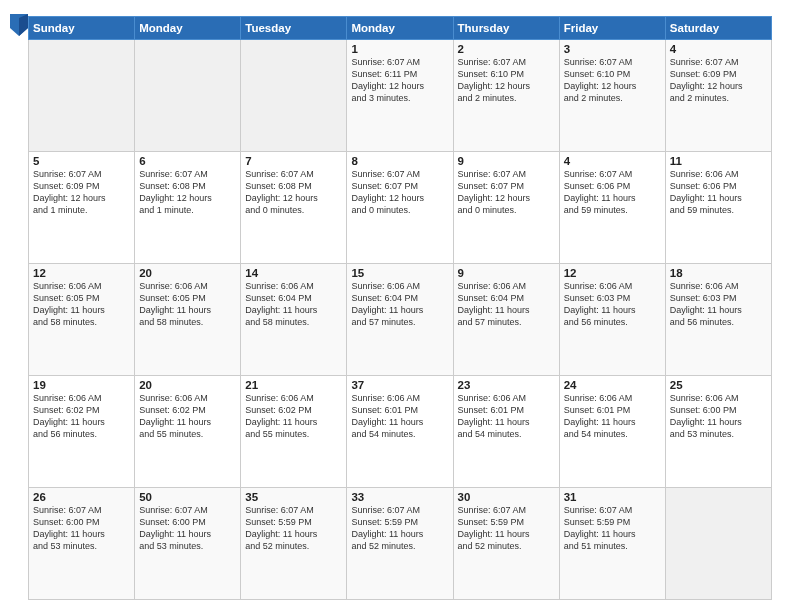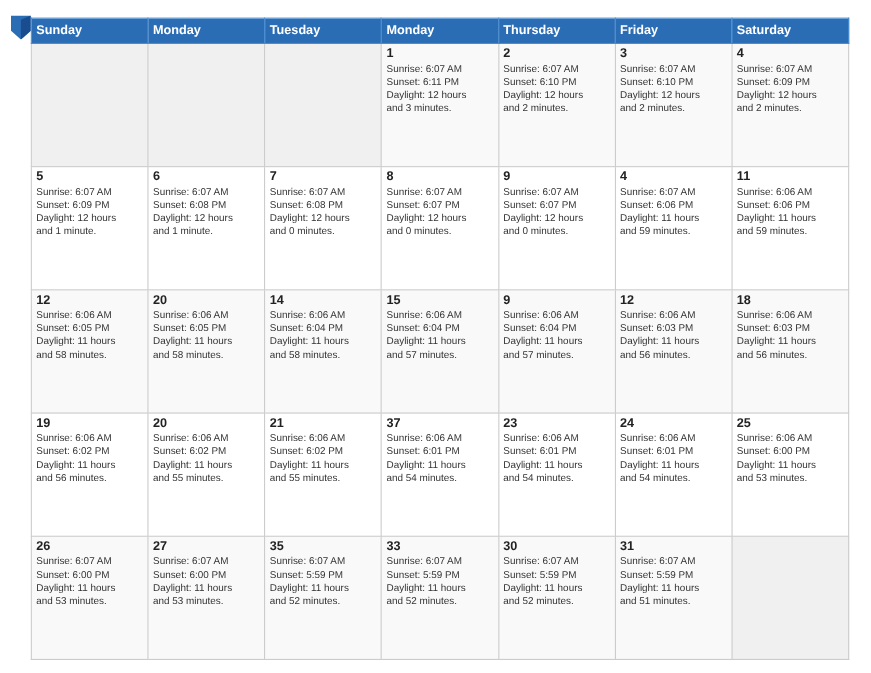--- a/index.html
+++ b/index.html
@@ -319,21 +319,21 @@
         </tr>
         <tr>
           <td>
             <span class="day-number">26</span>
             <div class="day-info" style="white-space: pre-line;">Sunrise: 6:07 AM
 Sunset: 6:00 PM
 Daylight: 11 hours
 and 53 minutes.</div>
           </td>
           <td>
-            <span class="day-number">27</span>
+            <span class="day-number">50</span>
             <div class="day-info" style="white-space: pre-line;">Sunrise: 6:07 AM
 Sunset: 6:00 PM
 Daylight: 11 hours
 and 53 minutes.</div>
           </td>
           <td>
             <span class="day-number">35</span>
             <div class="day-info" style="white-space: pre-line;">Sunrise: 6:07 AM
 Sunset: 5:59 PM
 Daylight: 11 hours

